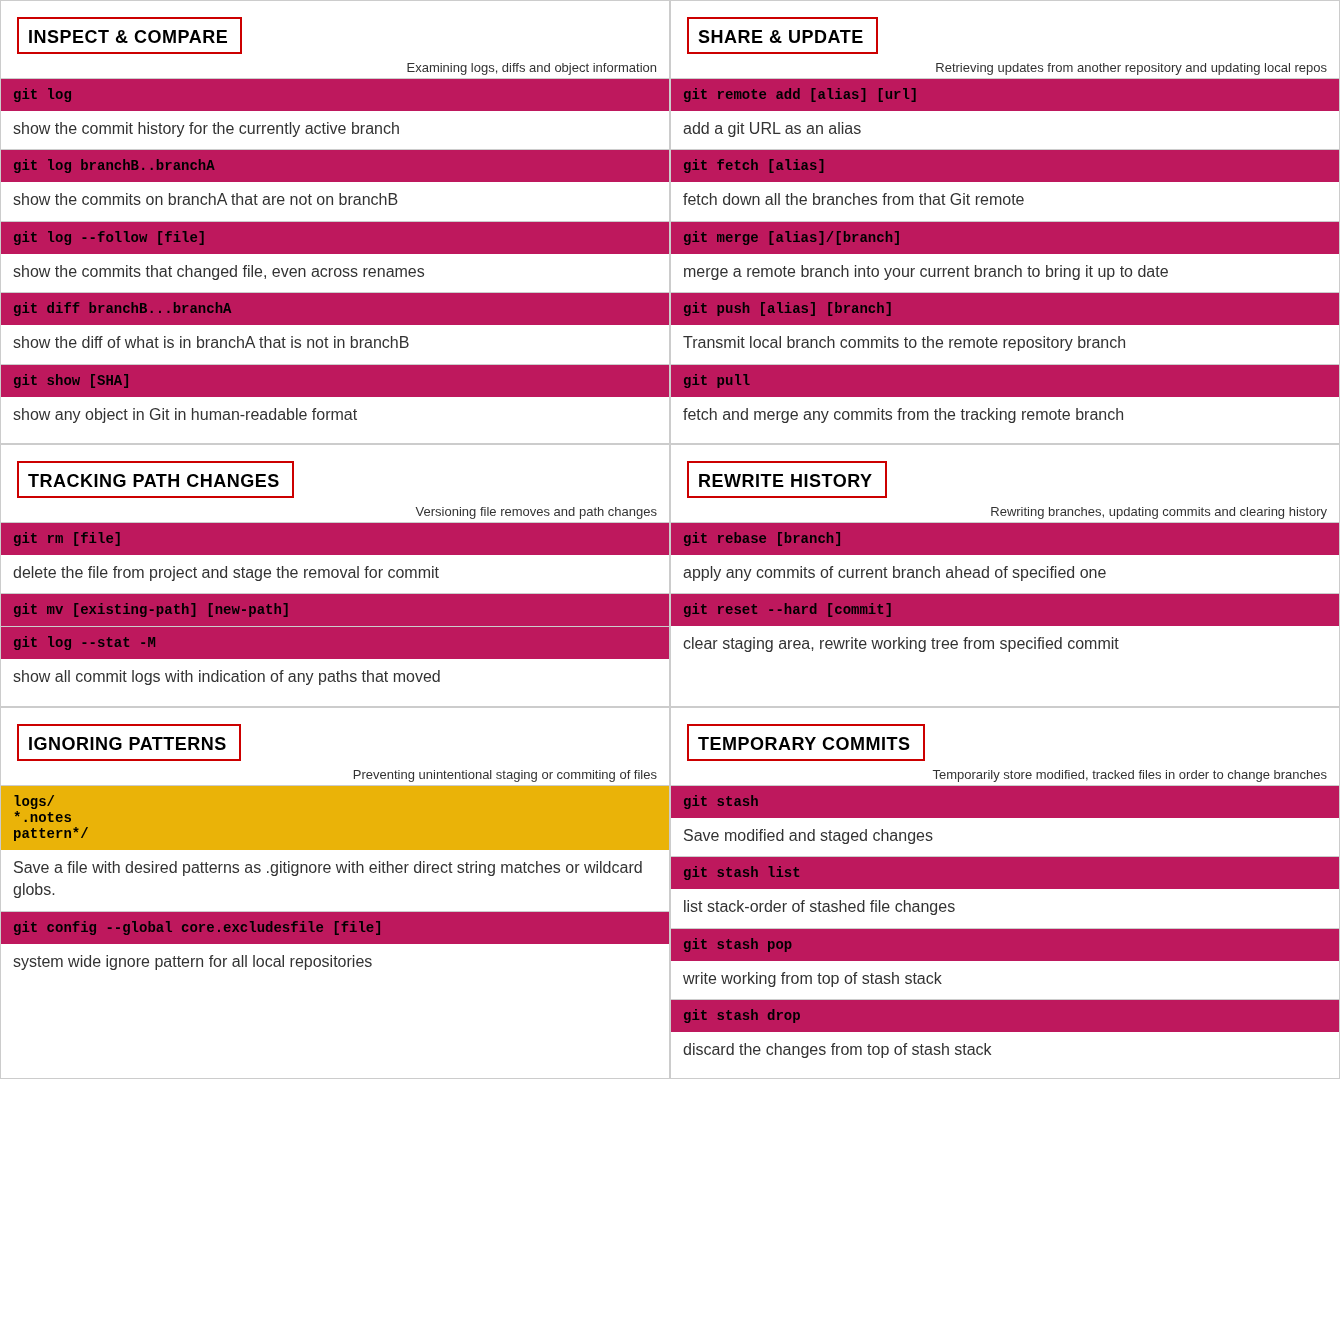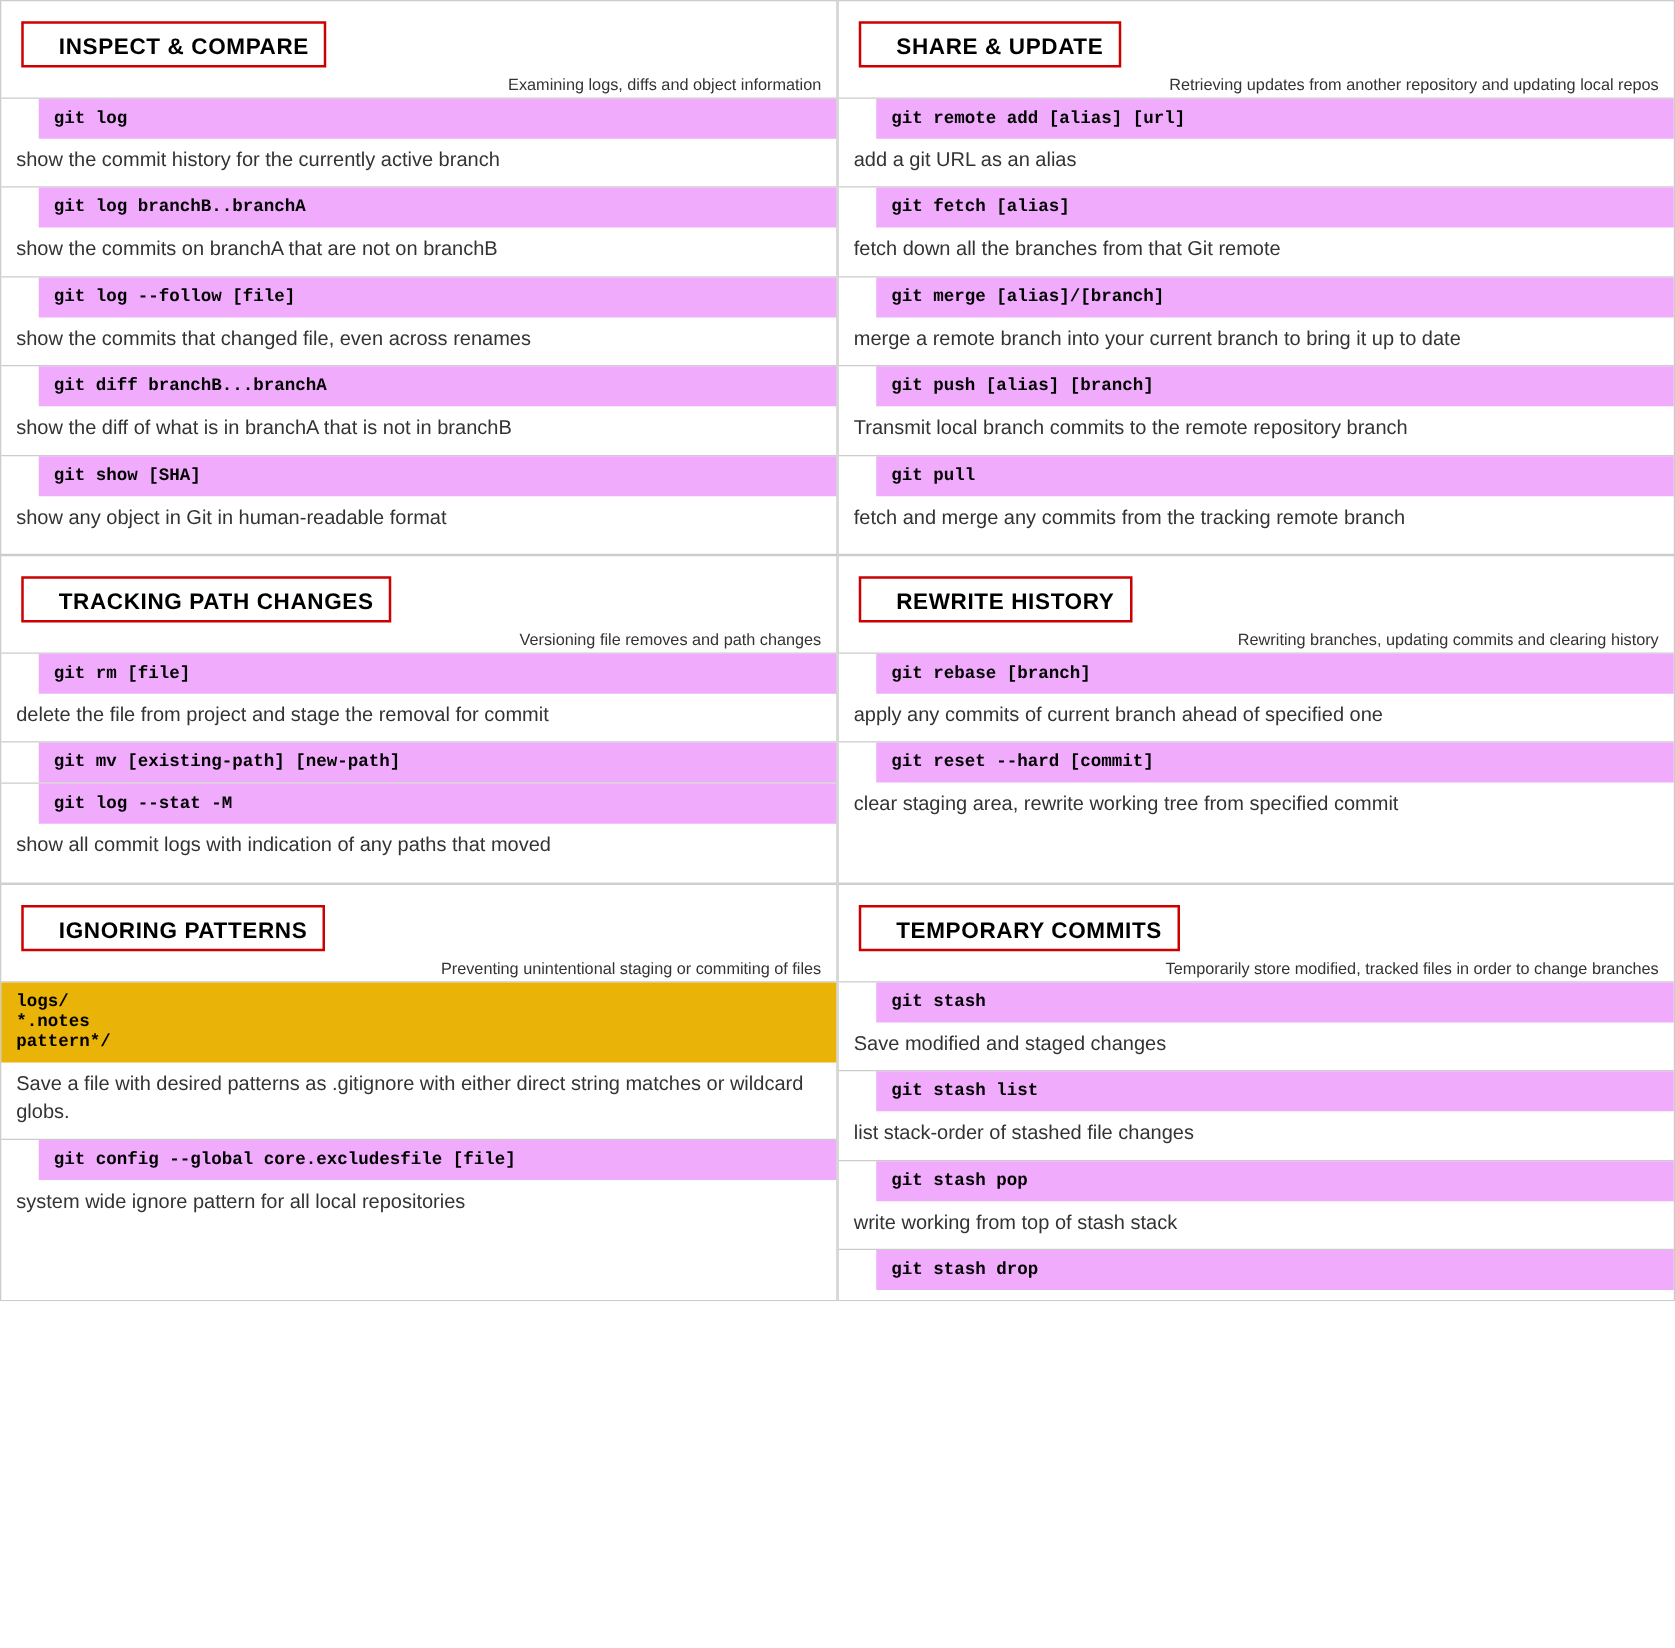--- a/index.html
+++ b/index.html
@@ -13,48 +13,47 @@
       width: 1340px;
       display: grid;
       grid-template-columns: 1fr 1fr;
       gap: 0;
     }
     .section {
       border: 1px solid #ccc;
       padding: 0;
     }
     .section-header {
-      padding: 8px 12px 4px 28px;
+      padding: 8px 12px 4px 9px;
       border: 2px solid #cc0000;
       margin: 8px 8px 0 8px;
       display: inline-block;
     }
     .section-header-title {
       font-size: 18px;
       font-weight: 900;
       color: #000;
       letter-spacing: 0.5px;
     }
     .section-subtitle {
       font-size: 13px;
       color: #333;
       padding: 6px 12px 3px 12px;
       text-align: right;
     }
     .cmd-block {
       border-top: 1px solid #ccc;
     }
     .cmd-title {
-      background: #f0abfc;
+      background: #be185d;
       padding: 8px 12px;
       font-family: 'Courier New', Courier, monospace;
       font-weight: bold;
       font-size: 14px;
       color: #000;
-      margin-left: 30px;
     }
     .cmd-desc {
       padding: 7px 12px 9px 12px;
       font-size: 16px;
       color: #333;
       line-height: 1.4;
     }
     .ignoring-patterns-block {
       border-top: 1px solid #ccc;
     }
@@ -188,16 +187,17 @@
         <div class="cmd-block">
           <div class="cmd-title">git stash list</div>
           <div class="cmd-desc">list stack-order of stashed file changes</div>
         </div>
         <div class="cmd-block">
           <div class="cmd-title">git stash pop</div>
           <div class="cmd-desc">write working from top of stash stack</div>
         </div>
         <div class="cmd-block">
           <div class="cmd-title">git stash drop</div>
+          <div class="cmd-desc">discard  the changes from top of stash stack</div>
         </div>
       </div>
     </div>
   </div>
 
 </body></html>

